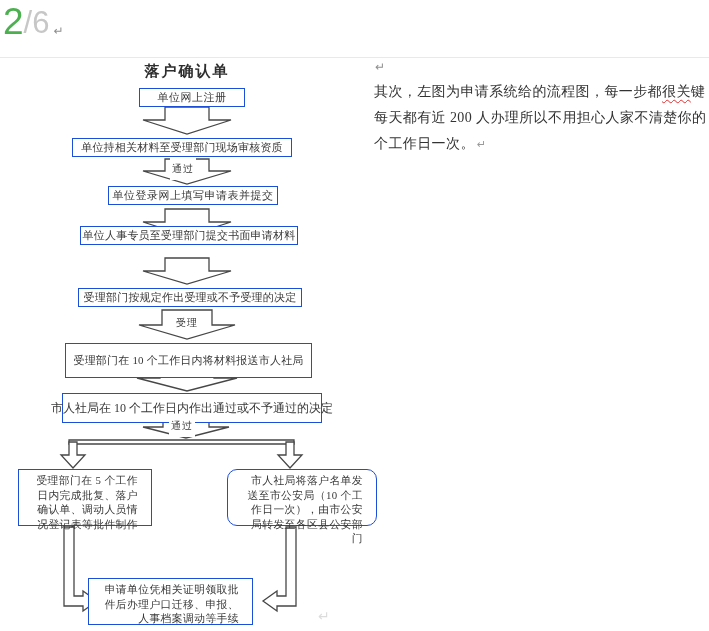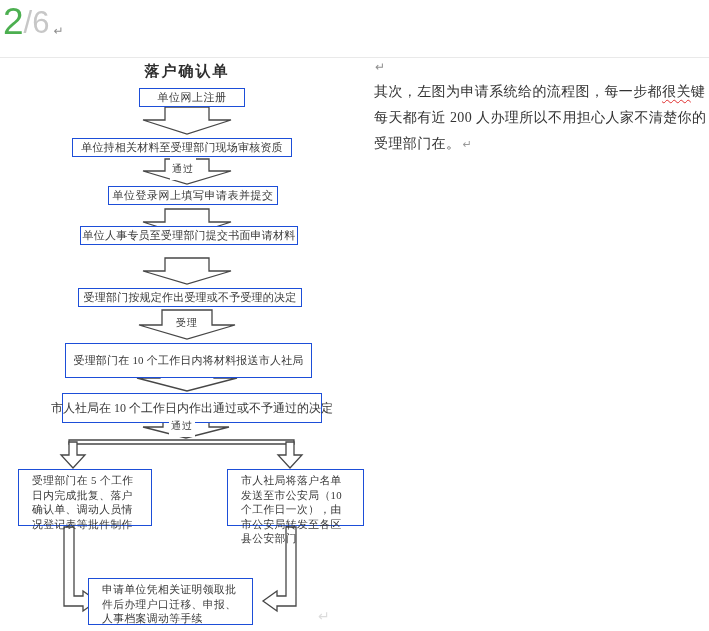--- a/index.html
+++ b/index.html
@@ -18,31 +18,31 @@
 
   
   .flow { position:absolute; left:0; top:58px; width:371px; height:573px; background:#fff;
           font-family:"Liberation Serif", serif; color:#3a3a3a; }
   .flow svg { position:absolute; left:0; top:0; }
   .fc-title { position:absolute; left:132px; top:4px; width:110px; text-align:center;
               font-size:15px; font-weight:bold; letter-spacing:2px; color:#2e2e2e; }
   .fbox { position:absolute; border:1px solid #1d4ed8; background:#fff; color:#383838;
           display:flex; align-items:center; justify-content:center;
           font-size:11px; letter-spacing:0.5px; white-space:nowrap; }
-  .fbox.multi { white-space:normal; display:block; text-align:left; padding:3px 13px;
+  .fbox.multi { white-space:normal; display:block; text-align:right; padding:3px 13px;
                 font-size:10.8px; line-height:14.5px; letter-spacing:0.4px; }
   .b0 { left:139px; top:30px;  width:106px; height:19px; }
   .b1 { left:62px;  top:80px;  width:220px; height:19px; letter-spacing:0.2px;margin-left:10px; }
   .b2 { left:108px; top:128px; width:170px; height:19px; }
   .b3 { left:80px;  top:168px; width:218px; height:19px; letter-spacing:0.2px; }
   .b4 { left:78px;  top:230px; width:224px; height:19px; letter-spacing:0.2px; }
   .b5 { left:65px;  top:285px; width:247px; height:35px; letter-spacing:0.2px; }
   .b6 { left:62px;  top:335px; width:260px; height:30px; letter-spacing:0px; font-size:12px; }
   .b7 { left:18px;  top:411px; width:134px; height:57px; }
-  .b8 { left:227px; top:411px; width:137px; height:57px; }
+  .b8 { left:227px; top:411px; width:150px; height:57px;border-radius:10px; }
   .b9 { left:88px;  top:520px; width:165px; height:47px; font-size:10.6px; }
   .alabel { position:absolute; background:#fff; font-size:10px; color:#383838;
             padding:4px 2px; letter-spacing:1px; }
   .lb-pass1  { left:170px; top:100px; }
   .lb-accept { left:174px; top:254px; }
   .lb-pass2  { left:169px; top:357px; }
 
   
   .note { position:absolute; left:374px; top:58px; width:335px;
           font-family:"Liberation Serif", serif; color:#333; }
@@ -107,16 +107,16 @@
     <div class="alabel lb-accept">受理</div>
     <div class="alabel lb-pass2">通过</div>
 
     <span class="faintmark">↵</span>
   </div>
 
   <div class="note">
     <span class="markline">↵</span>
     <div class="tline t1"><span>其次，左图为申请系统给的流程图，每一步都</span><span class="squiggle">很关</span><span>键，</span></div>
     <div class="tline t2"><span>每天都有近 200 人办理所以不用担心人家不清楚你的</span><span class="retsmall">↵</span></div>
-    <div class="tline t3"><span>受理部门在。</span><span class="retsmall">↵</span></div>
+    <div class="tline t3"><span>个工作日一次。</span><span class="retsmall">↵</span></div>
   </div>
 
 </div>
 
 </body></html>

